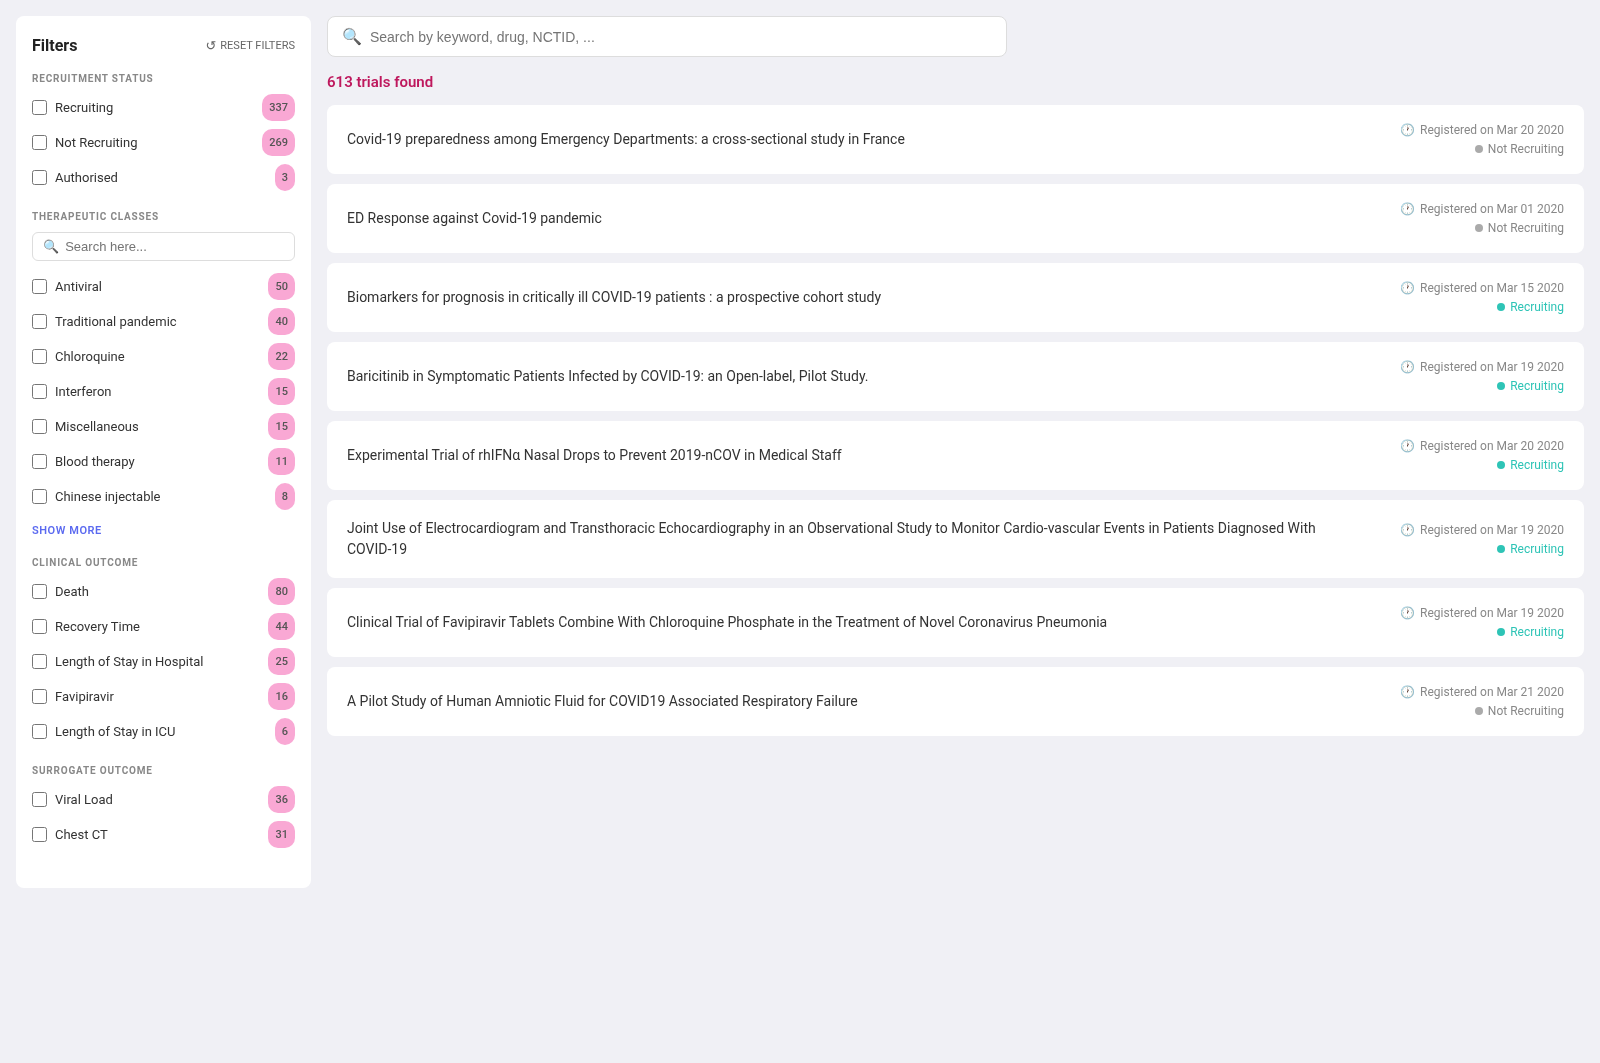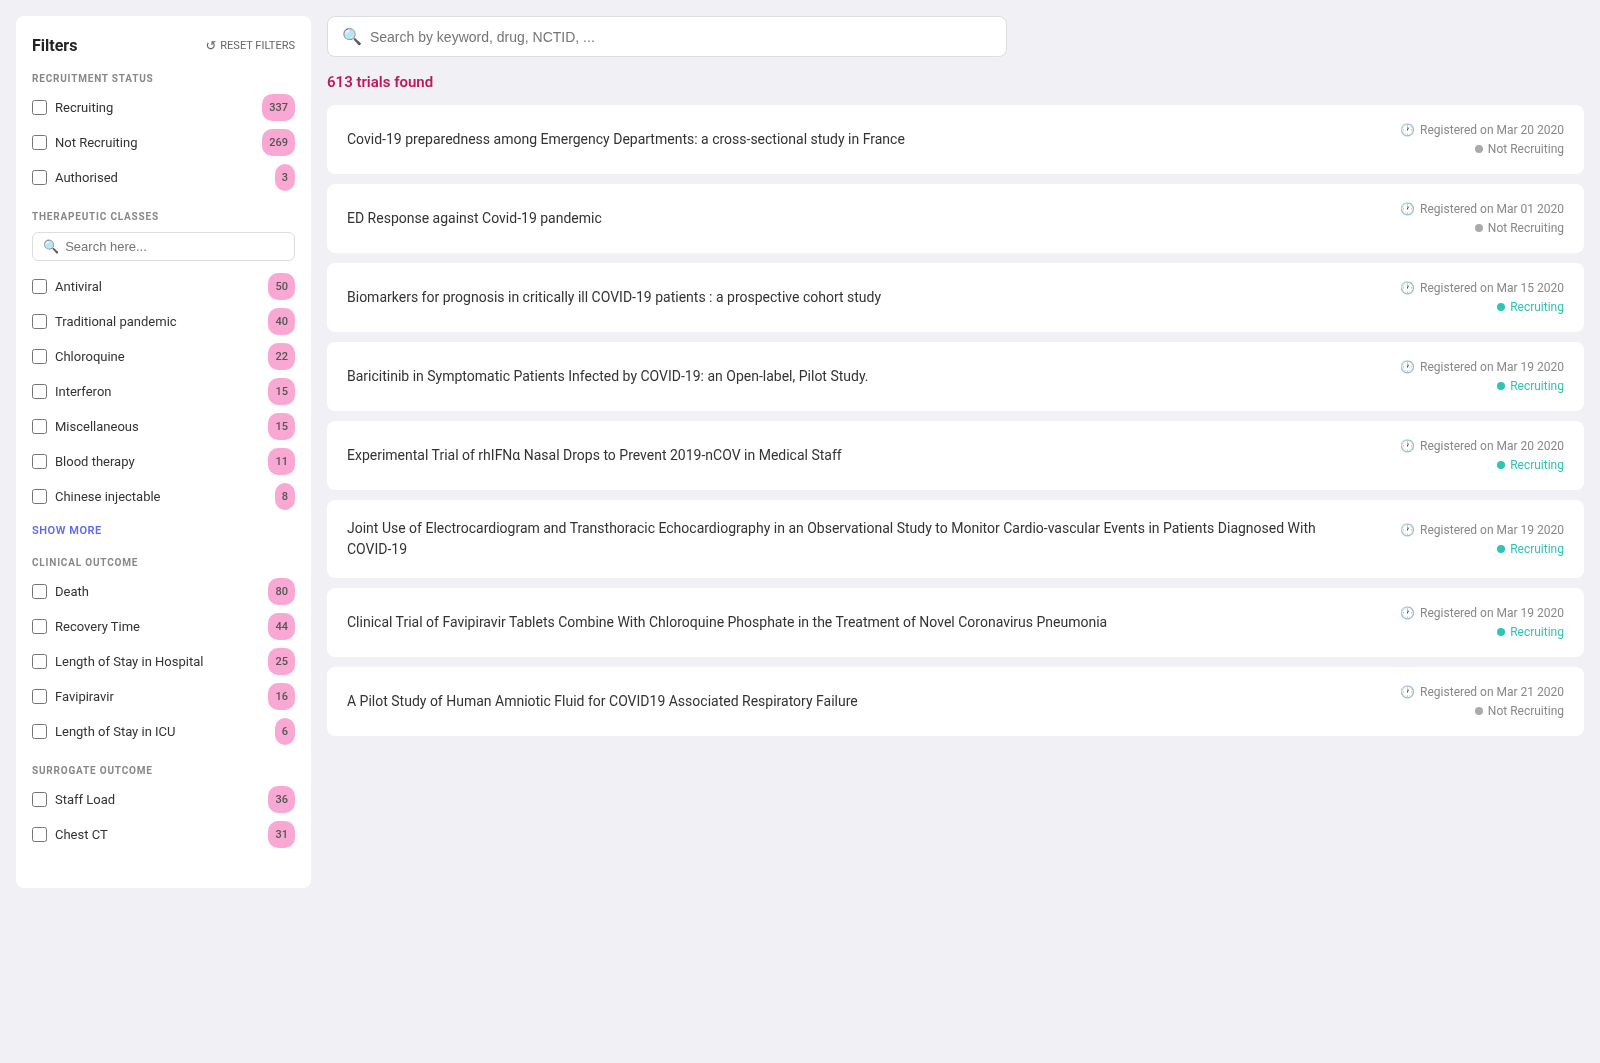--- a/index.html
+++ b/index.html
@@ -309,21 +309,21 @@
         <span class="badge">6</span>
       </div>
         </div>
     </div>
 
     <div class="filter-section">
       <div class="filter-section-title">SURROGATE OUTCOME</div>
       <div id="surrogate-outcome-items">
           <div class="filter-item">
         <input type="checkbox" id="surrogate-outcome-items-0" style="">
-        <label for="surrogate-outcome-items-0">Staff Load</label>
+        <label for="surrogate-outcome-items-0">Viral Load</label>
         <span class="badge">36</span>
       </div>
           <div class="filter-item">
         <input type="checkbox" id="surrogate-outcome-items-1" style="">
         <label for="surrogate-outcome-items-1">Chest CT</label>
         <span class="badge">31</span>
       </div>
         </div>
     </div>
   </aside>

